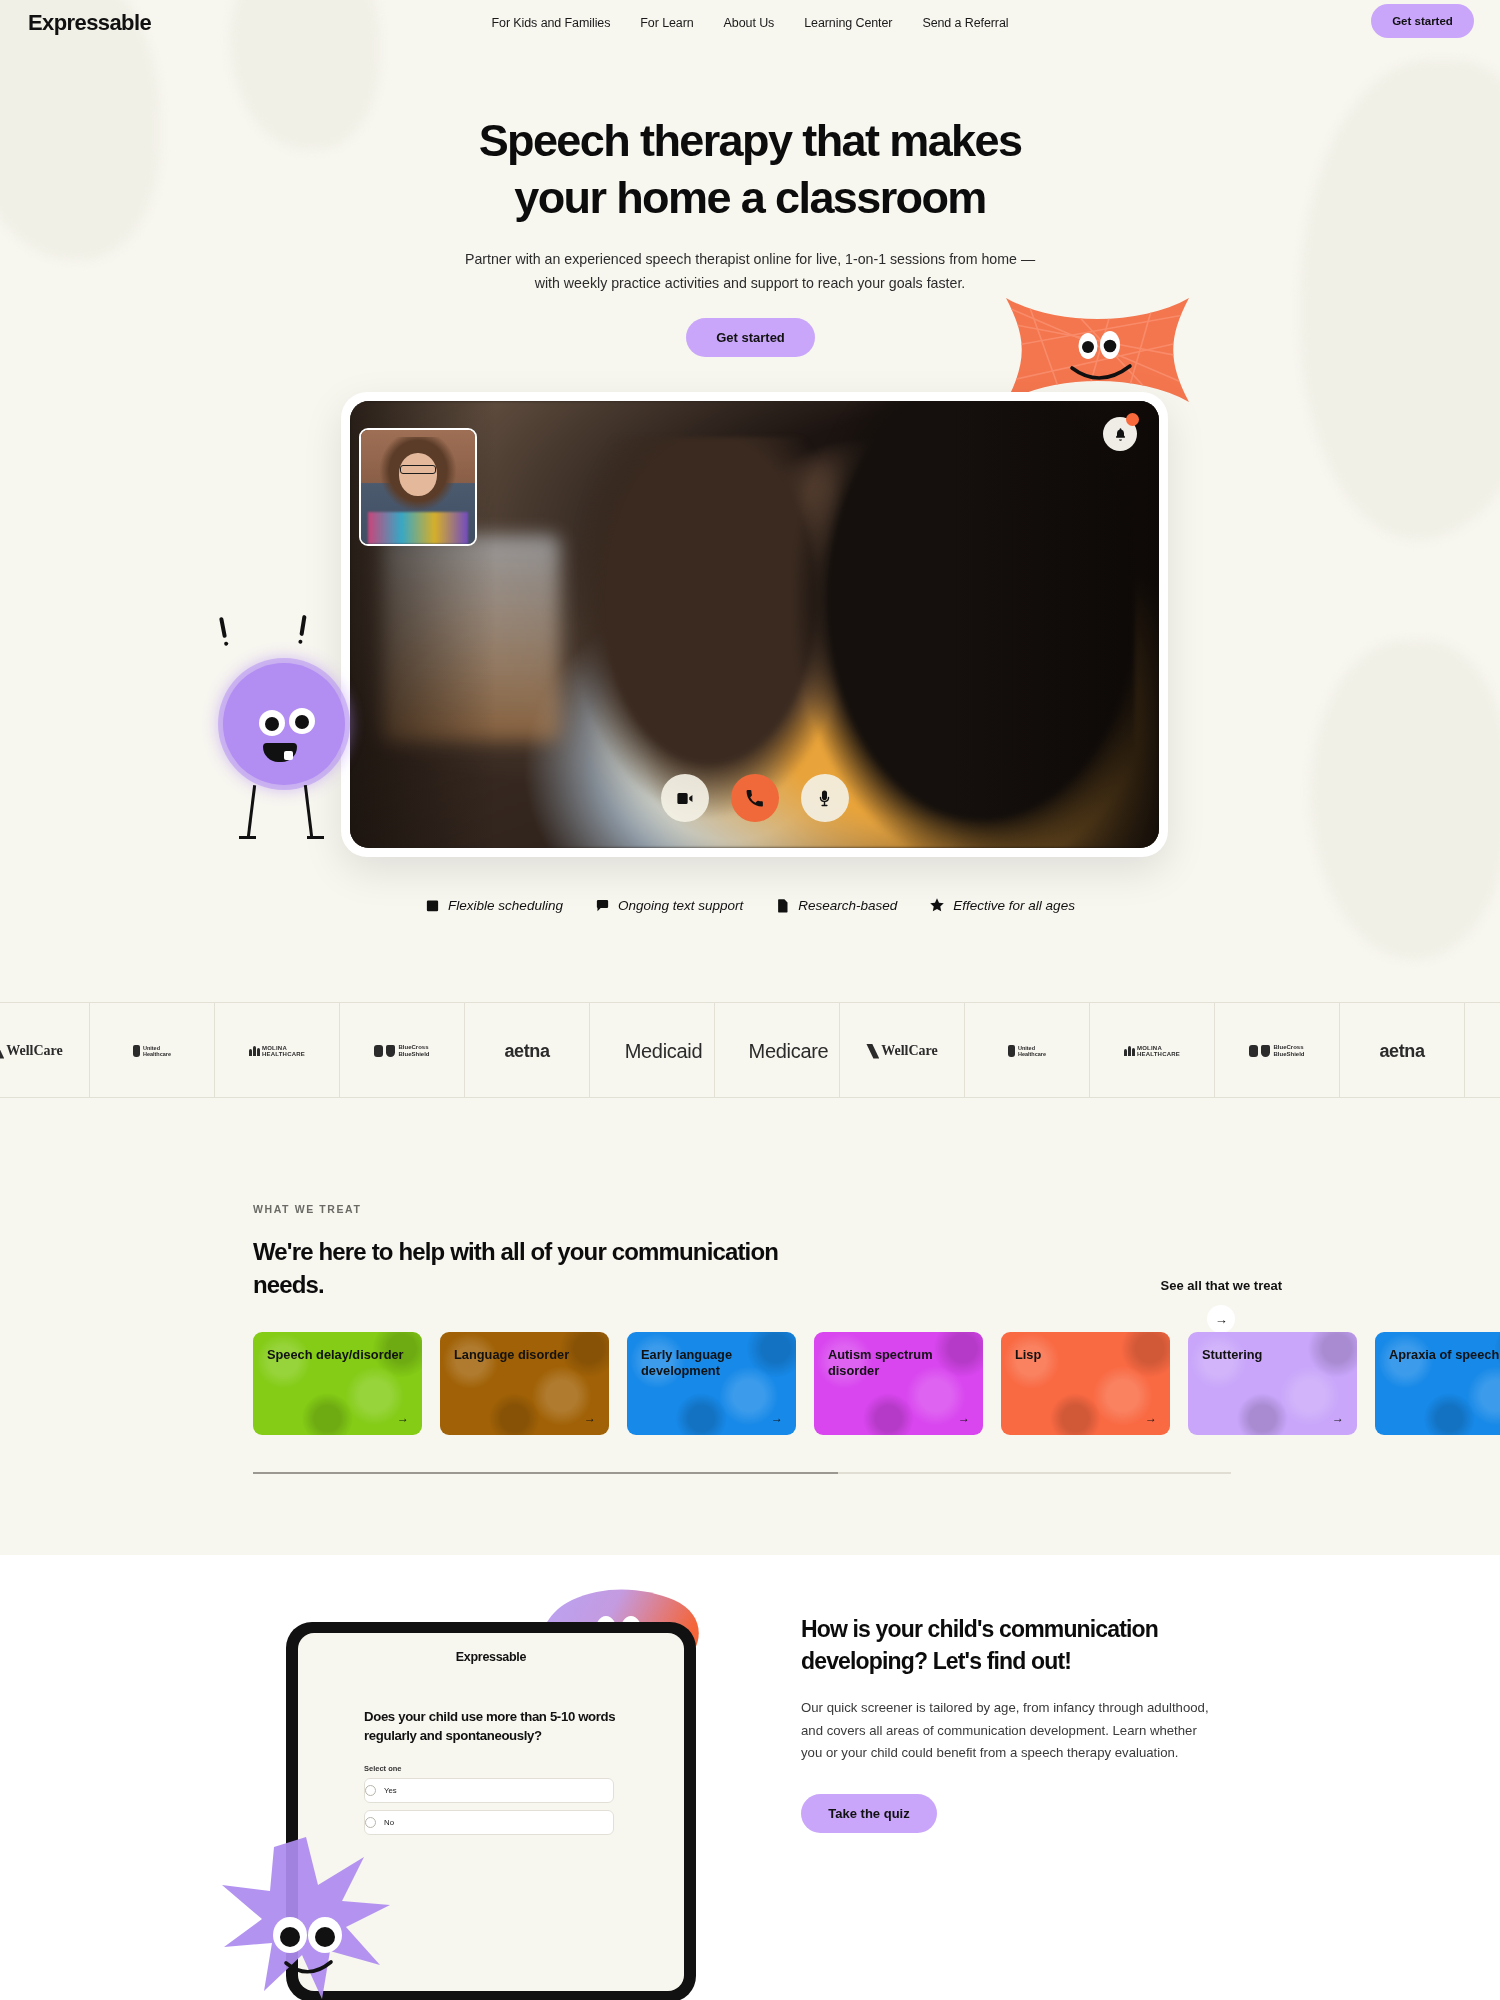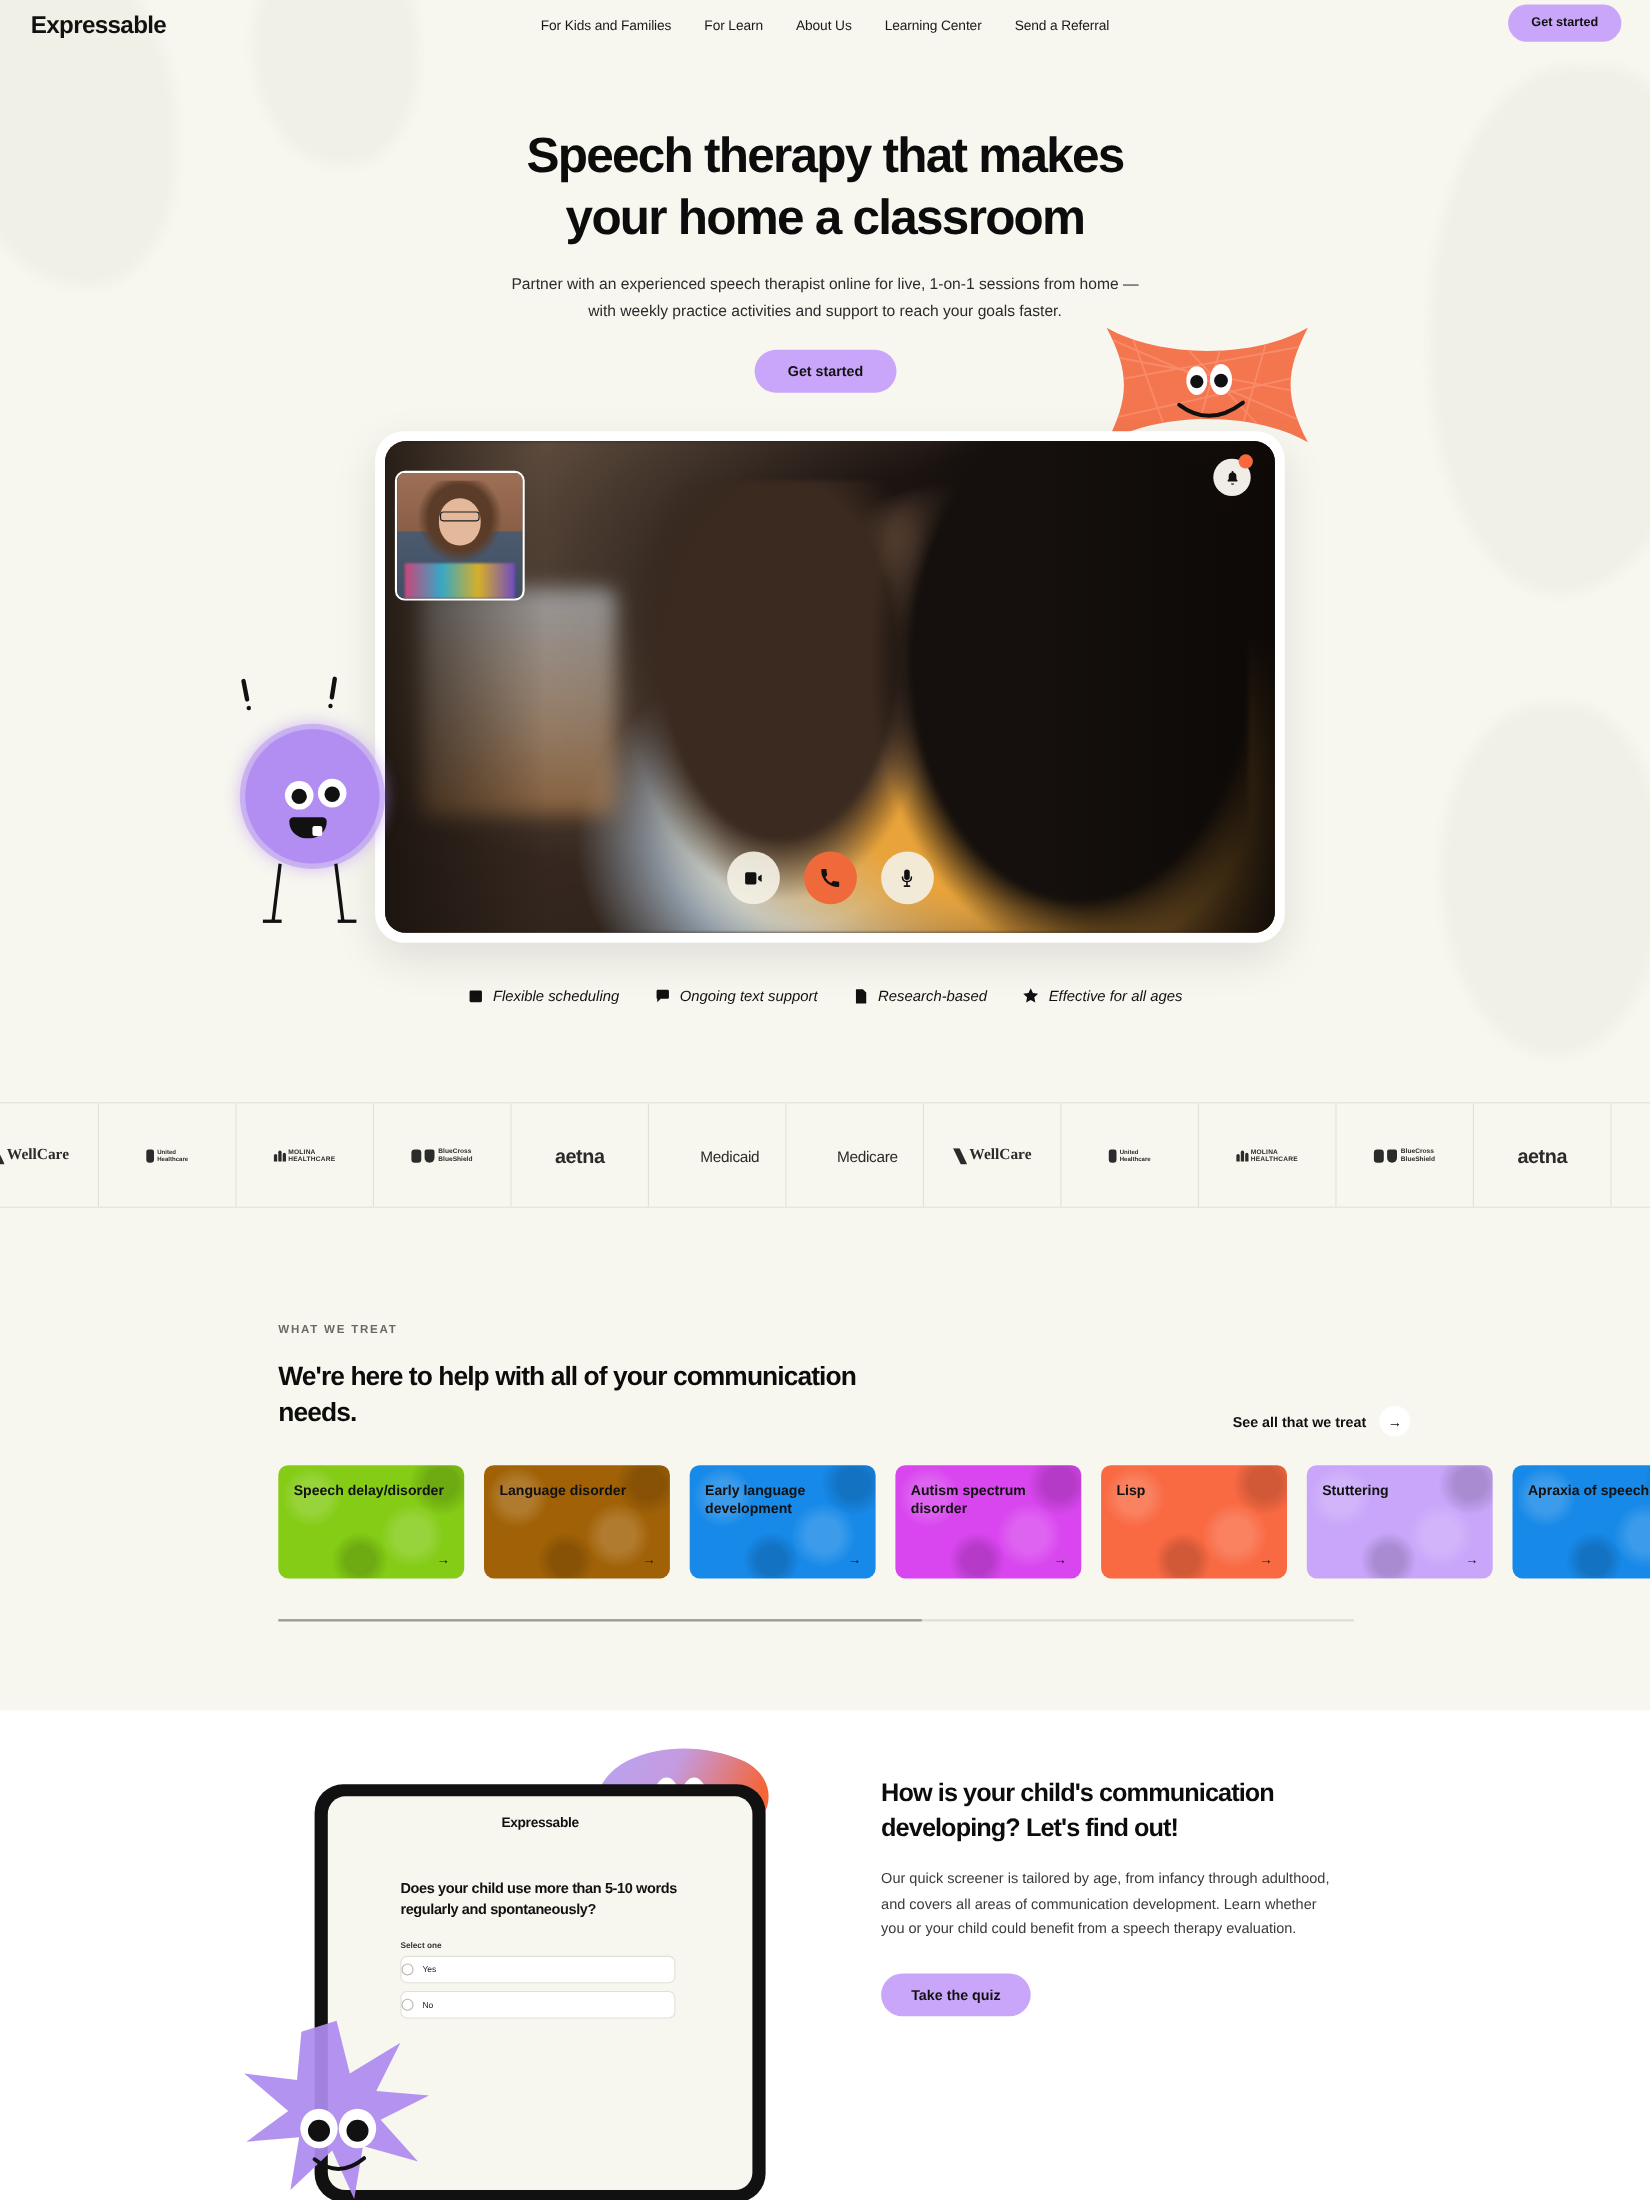--- a/index.html
+++ b/index.html
@@ -214,35 +214,35 @@
   .uhc-txt { font-size:5.5px; line-height:6px; font-weight:700; }
   .logo-molina { display:flex; align-items:center; gap:2px; }
   .mol-people { display:flex; gap:1px; align-items:flex-end; }
   .mol-p { width:3px; background:#2b2b2b; border-radius:2px 2px 0 0; }
   .mol-txt { font-size:6px; line-height:6.5px; font-weight:700; letter-spacing:.2px; }
   .logo-bcbs { display:flex; align-items:center; gap:3px; }
   .bc-cross { width:9px; height:12px; background:#2b2b2b; border-radius:3px; }
   .bc-shield { width:9px; height:12px; background:#2b2b2b; border-radius:2px 2px 5px 5px; }
   .bc-txt { font-size:6px; line-height:6.8px; font-weight:700; }
   .logo-aetna { font-size:18px; font-weight:600; letter-spacing:-.4px; }
-  .logo-plain { font-size:14px; font-weight:500; letter-spacing:-.3px;margin-left:23px; }
+  .logo-plain { font-size:20px; font-weight:500; letter-spacing:-.3px;margin-left:23px; }
 
   
   .treat { position: absolute; top: 1180px; left: 0; width: 1500px; z-index: 12; }
   .eyebrow {
     position: absolute; left: 253px; top: 23px;
     font-size: 10.5px; letter-spacing: 1.6px; color: #6b6b66; font-weight: 600;
   }
   .treat-title {
     position: absolute; left: 253px; top: 55px; width: 560px;
     font-size: 24px; line-height: 33px; font-weight: 800; letter-spacing: -.85px; color: #0c0c0c;
   }
   .see-all {
     position: absolute; right: 218px; top: 98px;
-    display: flex; align-items: center; gap: 12px; cursor: pointer;
+    display: flex; align-items: center; gap: 12px; cursor: pointer; flex-direction: column;
   }
   .see-all-label { font-size: 13px; font-weight: 600; color: #111; }
   .see-all-btn {
     width: 28px; height: 28px; border-radius: 50%; background: #ffffff;
     display: flex; align-items: center; justify-content: center; font-size: 13px; color:#111;
   }
   .cards {
     position: absolute; left: 253px; top: 152px; display: flex; gap: 18px;
   }
   .card {

